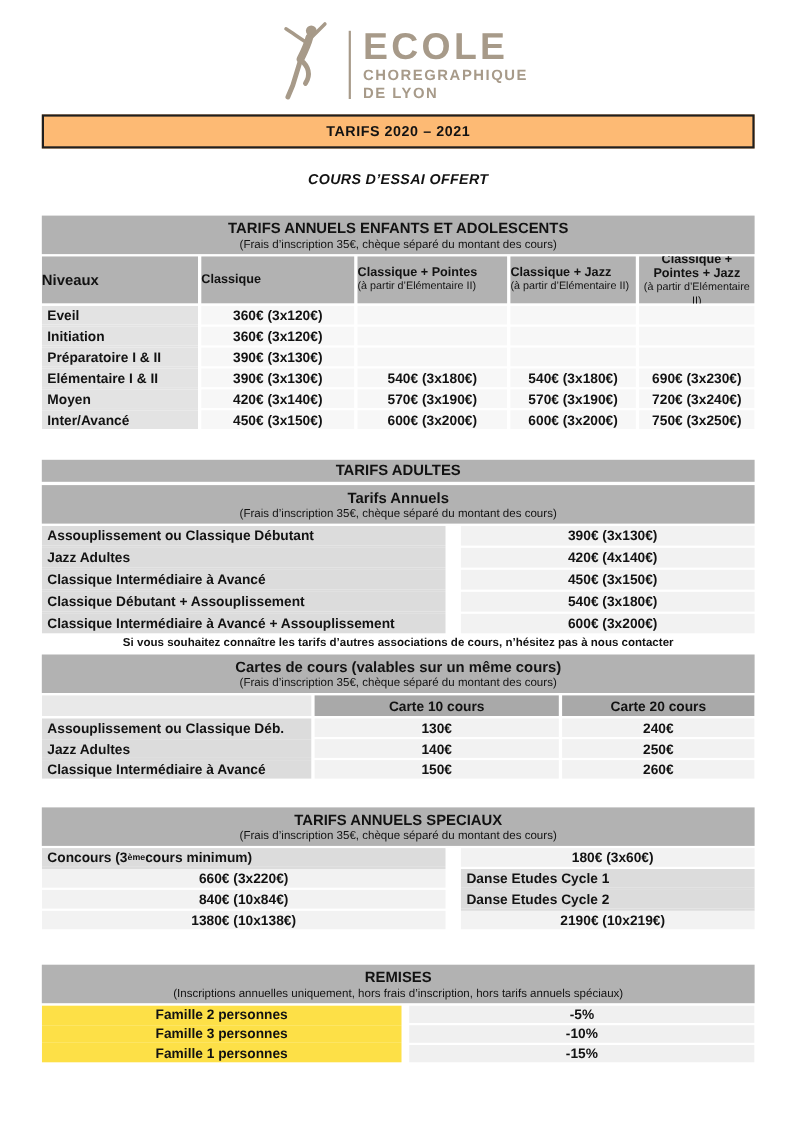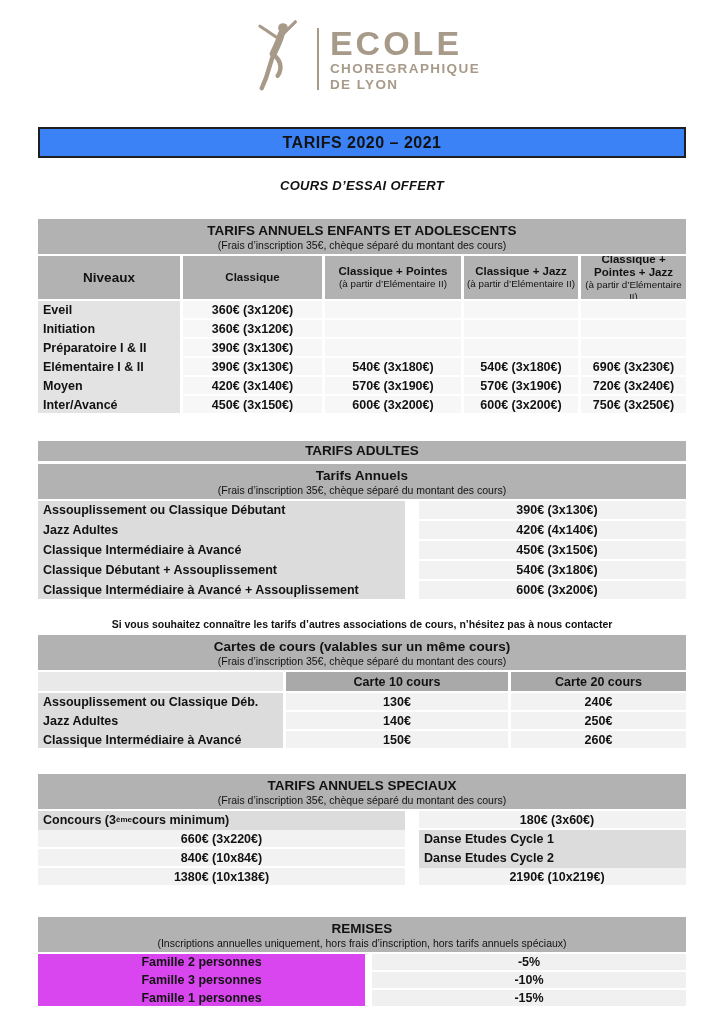--- a/index.html
+++ b/index.html
@@ -14,23 +14,23 @@
   
   .logo-row{ height:90px; display:flex; align-items:center; justify-content:center; gap:11px; }
   .logo-divider{ width:2px; height:62px; background:#a79a89; }
   .logo-text{ display:flex; flex-direction:column; color:#a79a89; }
   .logo-l1{ font-size:34px; font-weight:bold; letter-spacing:3px; line-height:36px; }
   .logo-l2{ font-size:13.5px; font-weight:bold; letter-spacing:1.4px; line-height:16px; }
   .logo-l3{ font-size:13.5px; font-weight:bold; letter-spacing:1.4px; line-height:16px; }
 
   
   .title-box{
-    margin-top:23px; border:2px solid #1f1f1f; background:#3b82f6;
+    margin-top:0; border:2px solid #1f1f1f; background:#fdba74;
     height:31px; display:flex; align-items:center; justify-content:center;
-    font-size:16px; font-weight:bold; letter-spacing:0.5px;
+    font-size:13px; font-weight:bold; letter-spacing:0.5px;
   }
   .trial-note{
     margin-top:21px; text-align:center; font-size:13px; font-weight:bold; font-style:italic;
     letter-spacing:0.3px; height:14px; line-height:14px;
   }
 
   
   .sec-head{ background:#b2b2b2; text-align:center; padding:4px 0 2px 0; }
   .sec-title{ font-size:13.5px; font-weight:bold; line-height:16px; }
   .sec-note{ font-size:10.5px; line-height:13px; }
@@ -43,45 +43,45 @@
   .lbl{ justify-content:flex-start; padding-left:5px; background:#dcdcdc; position:relative; }
   .lbl::after{ content:""; position:absolute; left:0; right:0; bottom:-2px; height:2px; background:inherit; }
   .ctr{ justify-content:center; padding-left:0; }
   .val{ background:#f2f2f2; }
 
   
   .enfants-hdr-row, .enfants-body{
     grid-template-columns:142px 139px 136px 114px 105px; column-gap:3px;
   }
   .enfants-hdr-row{ margin-top:2px; grid-auto-rows:43px; }
-  .hcell{ background:#b2b2b2; display:flex; flex-direction:column; align-items:center; justify-content:center; text-align:center; }
+  .hcell{ background:#b2b2b2; display:flex; flex-direction:column; align-items:flex-start; justify-content:center; text-align:center; }
   .hcell .hlabel{ font-size:11.5px; font-weight:bold; line-height:13px; }
   .hcell .hsub{ font-size:9.8px; line-height:12px; }
   .hcell.niveaux{ font-size:13.5px; font-weight:bold; }
   .enfants-body{ margin-top:2px; grid-auto-rows:17px; }
   .enfants-body .lbl{ background:#e3e3e3; }
   .enfants-body .val{ background:#f7f7f7; }
 
   
   .twocol{ grid-template-columns:367px 276px; column-gap:14px; grid-auto-rows:18px; margin-top:2px; }
   .twocol.rows17{ grid-auto-rows:17px; }
 
   
   .cartes-hdr, .cartes-body{ grid-template-columns:245px 222px 175px; column-gap:3px; }
   .cartes-hdr{ margin-top:2px; grid-auto-rows:19px; }
   .cartes-hdr .corner{ background:#e9e9e9; }
   .cartes-hdr .chead{ background:#a9a9a9; font-size:12.5px; font-weight:bold; display:flex; align-items:center; justify-content:center; }
   .cartes-body{ margin-top:2px; grid-auto-rows:17px; }
 
   
   .remises-body{ grid-template-columns:327px 314px; column-gap:7px; grid-auto-rows:16px; margin-top:2px; }
-  .remises-body .lbl{ background:#d946ef; }
+  .remises-body .lbl{ background:#fde047; }
   .remises-body .val{ background:#f0f0f0; }
 
-  .contact-note{ margin-top:18px; text-align:center; font-size:10.5px; font-weight:bold; line-height:14px; }
+  .contact-note{ margin-top:1px; text-align:center; font-size:10.5px; font-weight:bold; line-height:14px; }
 
   sup{ font-size:8px; }
 
   
   .sect-enfants{ margin-top:26px; }
   .sect-adultes{ margin-top:28px; }
   .adultes-annuels-head{ margin-top:3px; }
   .sect-cartes{ margin-top:4px; }
   .sect-speciaux{ margin-top:26px; }
   .sect-remises{ margin-top:32px; }

